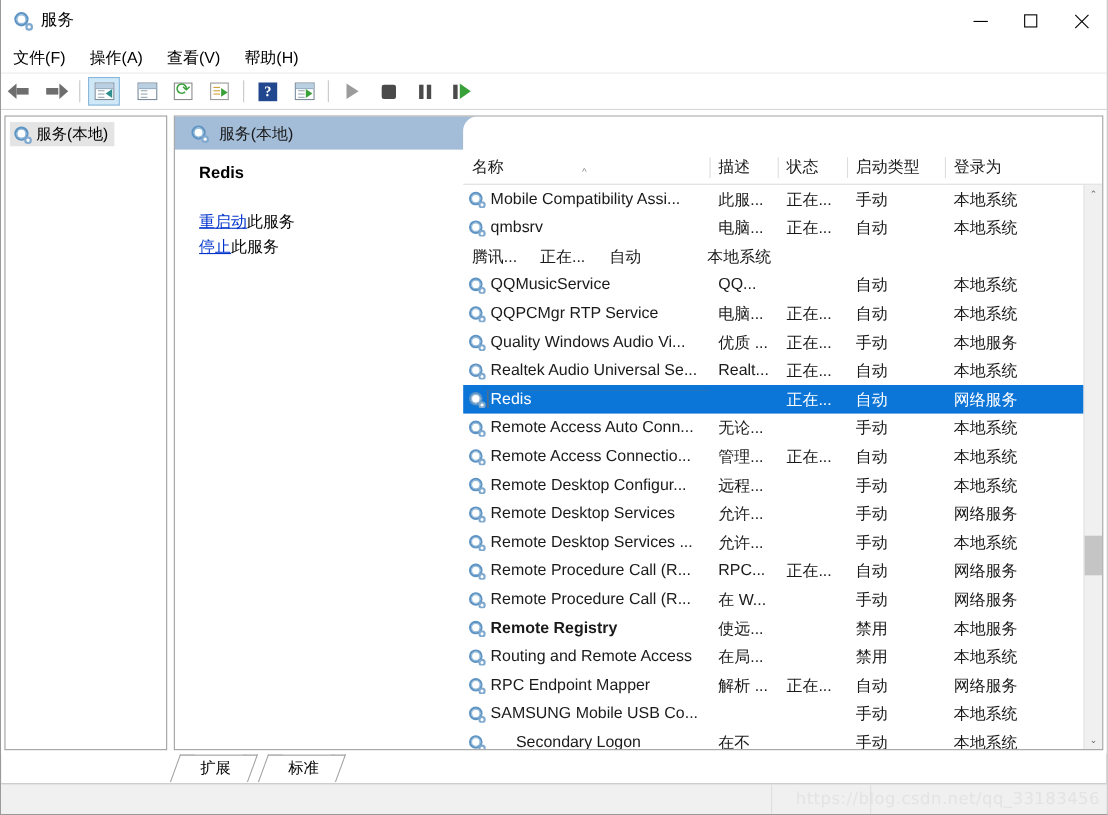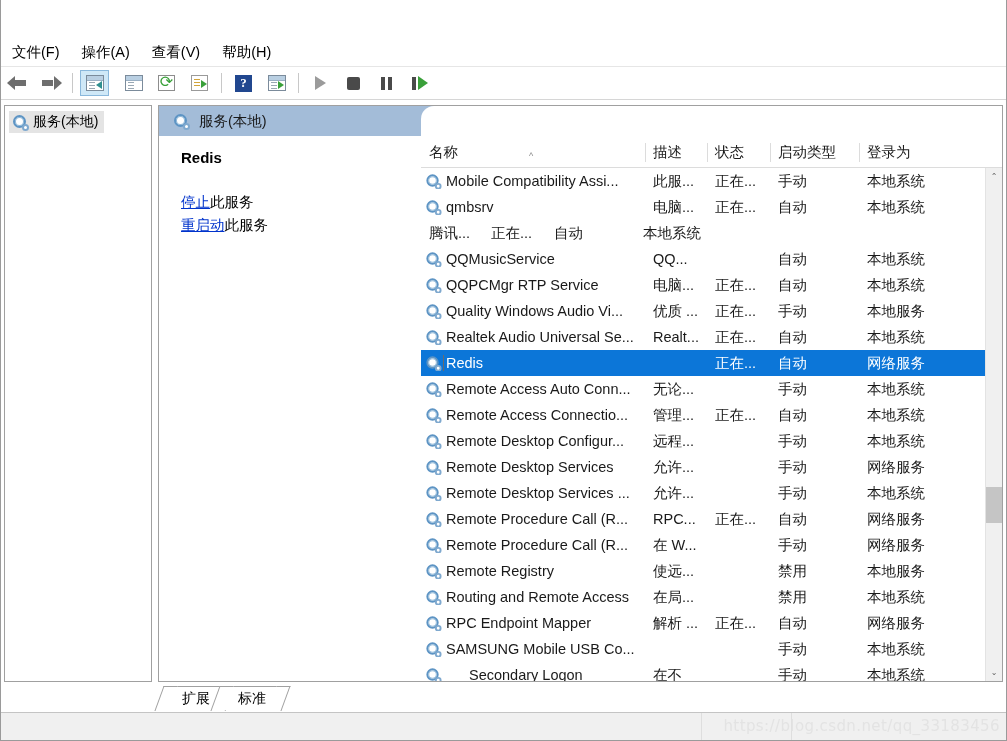--- a/index.html
+++ b/index.html
@@ -298,20 +298,39 @@
   }
   .sb-sep {
     position: absolute; top: 0; bottom: 0; width: 1px; background: #dedede;
   }
 </style>
 </head>
 <body>
 
 <div id="app">
 
+  <div class="titlebar">
+    <span class="tb-icon gear">
+      <span class="g-outer"></span>
+        <span class="g-mini"></span>
+    </span>
+    <span class="tb-text">服务</span>
+    <div class="wincontrols">
+      <div class="wc wc-min">
+          <i></i>
+        </div>
+      <div class="wc wc-max">
+          <i></i>
+        </div>
+      <div class="wc wc-close">
+          <i></i>
+          <b></b>
+        </div>
+    </div>
+  </div>
 
   <div class="menubar">
     <div class="mi">文件(F)</div>
     <div class="mi">操作(A)</div>
     <div class="mi">查看(V)</div>
     <div class="mi">帮助(H)</div>
   </div>
 
   <div class="toolbar">
     <div class="tbtn">
@@ -412,24 +431,24 @@
           </span>
           <span class="hb-text">服务(本地)</span>
         </div>
         <div class="hdr-notch"></div>
       </div>
 
       <div class="detail">
         <div class="svc-name">Redis</div>
         <div class="links">
           <div>
-            <span class="ln">停止</span><span class="rest">此服务</span>
+            <span class="ln">重启动</span><span class="rest">此服务</span>
           </div>
           <div>
-            <span class="ln">重启动</span><span class="rest">此服务</span>
+            <span class="ln">停止</span><span class="rest">此服务</span>
           </div>
         </div>
       </div>
 
       <div class="listview">
         <div class="lv-head">
           <div class="col" id="ch0" style="width: 224px;">
             <span>名称</span>
             <span class="sortmark">^</span>
           </div>
@@ -622,21 +641,21 @@
                   <span class="g-mini"></span>
                 </span>
                 <span>Remote Procedure Call (R...</span>
               </div>
               <div class="cell" style="width: 62px;">在 W...</div>
               <div class="cell" style="width: 63px;"></div>
               <div class="cell" style="width: 89px;">手动</div>
               <div class="cell" style="width: 88px;">网络服务</div>
             </div>
             <div class="row">
-              <div class="cell cname" style="width: 224px;">
+              <div class="cell cname" style="width: 224px; font-weight: bold;">
                 <span class="gear small">
                   <span class="g-outer"></span>
                   <span class="g-mini"></span>
                 </span>
                 <span>Remote Registry</span>
               </div>
               <div class="cell" style="width: 62px;">使远...</div>
               <div class="cell" style="width: 63px;"></div>
               <div class="cell" style="width: 89px;">禁用</div>
               <div class="cell" style="width: 88px;">本地服务</div>
@@ -703,21 +722,21 @@
       </div>
 
     </div>
   </div>
 
   <div class="tabstrip">
     <div class="tab" id="tab0" style="left:8px;">
       <span class="skewL"></span><span class="skewR"></span>
       <span class="tab-label">扩展</span>
     </div>
-    <div class="tab" id="tab1" style="left:64px;">
+    <div class="tab" id="tab1" style="left:88px;">
       <span class="skewL"></span><span class="skewR"></span>
       <span class="tab-label">标准</span>
     </div>
   </div>
 
   <div class="statusbar">
     <div class="sb-sep" style="left:700px;"></div>
     <div class="sb-sep" style="left:790px;"></div>
     <div class="watermark">https://blog.csdn.net/qq_33183456</div>
   </div>

